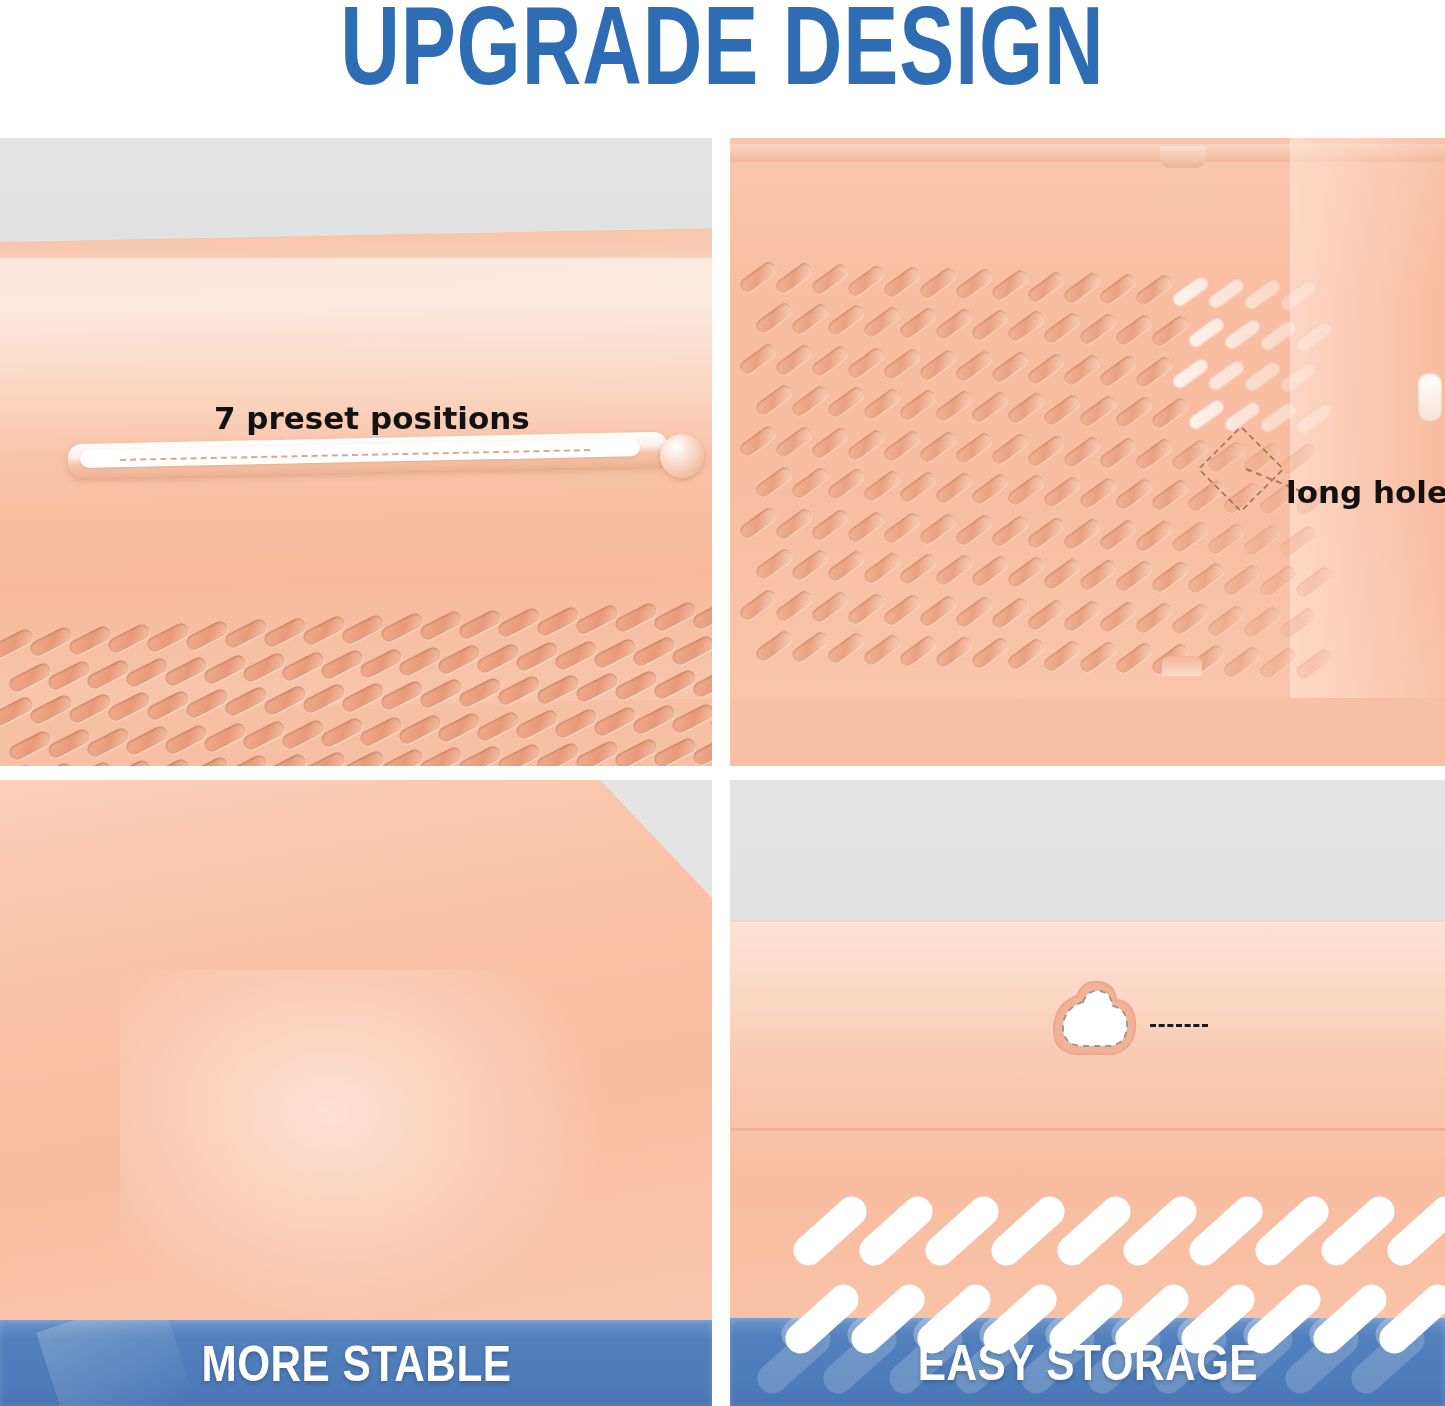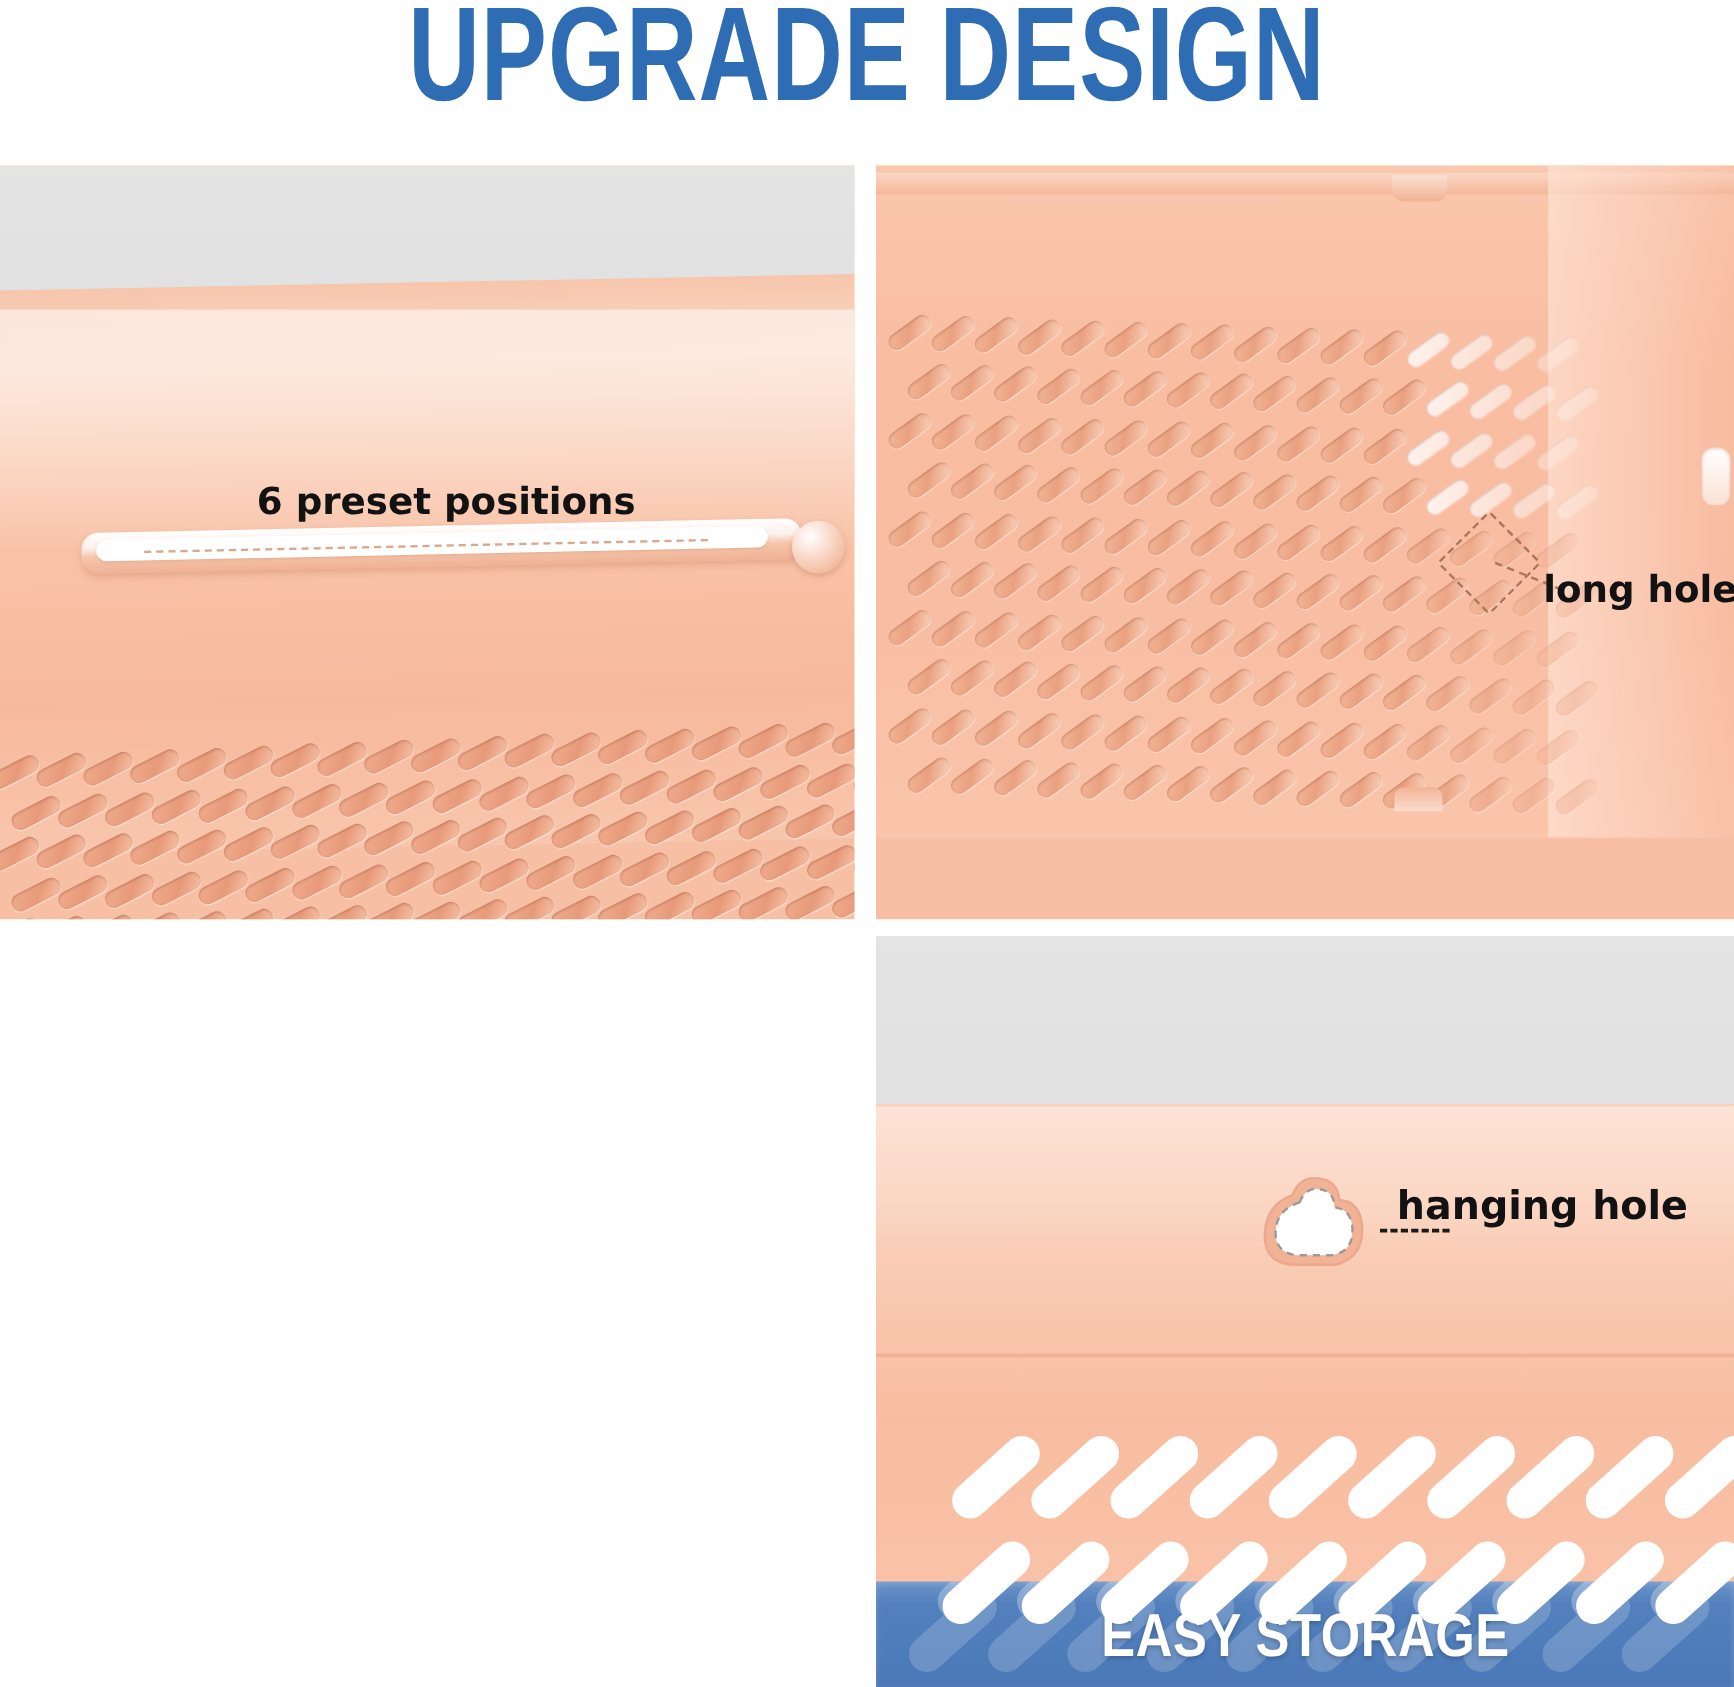--- a/index.html
+++ b/index.html
@@ -141,21 +141,21 @@
                   background:linear-gradient(180deg,#f6c6ac 0%,#fbd9c6 14%,#f9c3a8 46%,#f7b99c 74%,#f8c6ad 100%);
                   transform:skewY(-1.1deg);transform-origin:left top;"></div>
       <div class="sheen" style="left:0;top:120px;width:712px;height:200px;
                   background:linear-gradient(180deg,rgba(255,255,255,.55),rgba(255,255,255,0));"></div>
 
       <div class="tl-rail" style="left:68px;top:300px;width:600px;height:34px;transform:rotate(-1.2deg);"></div>
       <div class="tl-rail-inner" style="left:80px;top:306px;width:560px;height:18px;transform:rotate(-1.2deg);"></div>
       <div class="tl-rail-dash" style="left:120px;top:316px;width:470px;transform:rotate(-1.2deg);"></div>
       <div class="tl-knob" style="left:660px;top:296px;width:44px;height:44px;"></div>
 
-      <div class="anno" style="left:214px;top:262px;font-size:31px;">6 preset positions</div>
+      <div class="anno" style="left:214px;top:262px;font-size:31px;">7 preset positions</div>
 
       <div class="slotlayer" id="tl-slots">
           <div class="slot" style="left: -10px; top: 498px; width: 44px; height: 15px; transform: rotate(-27deg); background: linear-gradient(135deg, rgb(240, 174, 144), rgb(231, 154, 121) 55%, rgb(246, 194, 168)); box-shadow: rgba(150, 80, 55, 0.45) 0px 1px 2px inset, rgba(255, 255, 255, 0.55) 0px 1px 1px;"></div>
           <div class="slot" style="left: 29px; top: 496.4px; width: 44px; height: 15px; transform: rotate(-27deg); background: linear-gradient(135deg, rgb(240, 174, 144), rgb(231, 154, 121) 55%, rgb(246, 194, 168)); box-shadow: rgba(150, 80, 55, 0.45) 0px 1px 2px inset, rgba(255, 255, 255, 0.55) 0px 1px 1px;"></div>
           <div class="slot" style="left: 68px; top: 494.8px; width: 44px; height: 15px; transform: rotate(-27deg); background: linear-gradient(135deg, rgb(240, 174, 144), rgb(231, 154, 121) 55%, rgb(246, 194, 168)); box-shadow: rgba(150, 80, 55, 0.45) 0px 1px 2px inset, rgba(255, 255, 255, 0.55) 0px 1px 1px;"></div>
           <div class="slot" style="left: 107px; top: 493.2px; width: 44px; height: 15px; transform: rotate(-27deg); background: linear-gradient(135deg, rgb(240, 174, 144), rgb(231, 154, 121) 55%, rgb(246, 194, 168)); box-shadow: rgba(150, 80, 55, 0.45) 0px 1px 2px inset, rgba(255, 255, 255, 0.55) 0px 1px 1px;"></div>
           <div class="slot" style="left: 146px; top: 491.6px; width: 44px; height: 15px; transform: rotate(-27deg); background: linear-gradient(135deg, rgb(240, 174, 144), rgb(231, 154, 121) 55%, rgb(246, 194, 168)); box-shadow: rgba(150, 80, 55, 0.45) 0px 1px 2px inset, rgba(255, 255, 255, 0.55) 0px 1px 1px;"></div>
           <div class="slot" style="left: 185px; top: 490px; width: 44px; height: 15px; transform: rotate(-27deg); background: linear-gradient(135deg, rgb(240, 174, 144), rgb(231, 154, 121) 55%, rgb(246, 194, 168)); box-shadow: rgba(150, 80, 55, 0.45) 0px 1px 2px inset, rgba(255, 255, 255, 0.55) 0px 1px 1px;"></div>
           <div class="slot" style="left: 224px; top: 488.4px; width: 44px; height: 15px; transform: rotate(-27deg); background: linear-gradient(135deg, rgb(240, 174, 144), rgb(231, 154, 121) 55%, rgb(246, 194, 168)); box-shadow: rgba(150, 80, 55, 0.45) 0px 1px 2px inset, rgba(255, 255, 255, 0.55) 0px 1px 1px;"></div>
           <div class="slot" style="left: 263px; top: 486.8px; width: 44px; height: 15px; transform: rotate(-27deg); background: linear-gradient(135deg, rgb(240, 174, 144), rgb(231, 154, 121) 55%, rgb(246, 194, 168)); box-shadow: rgba(150, 80, 55, 0.45) 0px 1px 2px inset, rgba(255, 255, 255, 0.55) 0px 1px 1px;"></div>
@@ -435,40 +435,60 @@
                   background:linear-gradient(180deg,#f2b496,#fbddcd);z-index:22;"></div>
 
       <div class="dash-diamond" style="left:480px;top:300px;width:58px;height:58px;"></div>
       <div class="leader dash-h" style="left:516px;top:330px;width:60px;border-top:2px dashed #a8765c;
                   transform:rotate(22deg);transform-origin:left center;"></div>
       <div class="anno" style="left:556px;top:336px;font-size:31px;">long hole</div>
 
     </div>
   </div>
 
+  <div class="panel p-bl">
+    <div class="photo">
+      <div class="peach" style="top:0;height:560px;
+                  background:linear-gradient(170deg,#fbd0ba 0%,#f9c2a7 30%,#f9bda1 60%,#fac7ae 100%);"></div>
+
+      <div class="sheen" style="left:600px;top:0;width:112px;height:118px;background:#e4e4e4;
+                  clip-path:polygon(100% 0,100% 100%,0 0);"></div>
+
+      <div class="sheen" style="left:120px;top:190px;width:500px;height:360px;
+                  background:radial-gradient(ellipse at 42% 40%,rgba(255,255,255,.55),rgba(255,255,255,0) 68%);"></div>
+
+      <div class="slotlayer" id="bl-slots"></div>
+
+      <div class="caption" style="height:86px;">
+        <div class="sheen" style="left:50px;top:-10px;width:130px;height:110px;
+                    background:linear-gradient(160deg,rgba(255,255,255,.20),rgba(255,255,255,0));
+                    transform:rotate(-18deg);"></div>
+        <span class="cap-text">MORE STABLE</span>
+      </div>
+    </div>
+  </div>
 
   <div class="panel p-br">
     <div class="photo">
       <div class="grey-strip" style="height:142px;"></div>
       <div class="peach" style="top:140px;height:420px;
                   background:linear-gradient(180deg,#fbcfb9 0%,#fad0ba 22%,#f8bda1 62%,#f9c2a7 100%);"></div>
       <div class="sheen" style="left:0;top:348px;width:715px;height:3px;background:rgba(226,160,130,.45);"></div>
       <div class="sheen" style="left:0;top:142px;width:715px;height:120px;
                   background:linear-gradient(180deg,rgba(255,255,255,.42),rgba(255,255,255,0));"></div>
 
       <div class="cloud-hole" style="left:313px;top:196px;width:105px;height:98px;">
         <svg viewBox="0 0 105 98" width="105" height="98">
           <path d="M34 20 Q40 4 56 6 Q72 8 73 24 Q90 25 92 45 Q94 72 70 78 L34 78 Q10 76 11 52 Q12 28 34 20 Z" fill="#f2b296" stroke="#eaa98c" stroke-width="2"></path>
           <path d="M40 26 Q45 13 57 15 Q69 17 69 30 Q83 32 84 47 Q85 68 66 70 L38 70 Q19 68 20 50 Q21 32 40 26 Z" fill="#ffffff"></path>
           <path d="M40 26 Q45 13 57 15 Q69 17 69 30 Q83 32 84 47 Q85 68 66 70 L38 70 Q19 68 20 50 Q21 32 40 26 Z" fill="none" stroke="#9a9a9a" stroke-width="2" stroke-dasharray="6 5"></path>
         </svg>
       </div>
 
       <div class="leader dash-h" style="left:420px;top:244px;width:58px;"></div>
-      <div class="anno" style="left:434px;top:205px;font-size:33px;">hanging hole</div>
 
       <div class="slotlayer" id="br-slots">
           <div class="slot" style="left: 56px; top: 436px; width: 88px; height: 30px; transform: rotate(-42deg); background: rgb(255, 255, 255); z-index: 18;"></div>
           <div class="slot" style="left: 122px; top: 436px; width: 88px; height: 30px; transform: rotate(-42deg); background: rgb(255, 255, 255); z-index: 18;"></div>
           <div class="slot" style="left: 188px; top: 436px; width: 88px; height: 30px; transform: rotate(-42deg); background: rgb(255, 255, 255); z-index: 18;"></div>
           <div class="slot" style="left: 254px; top: 436px; width: 88px; height: 30px; transform: rotate(-42deg); background: rgb(255, 255, 255); z-index: 18;"></div>
           <div class="slot" style="left: 320px; top: 436px; width: 88px; height: 30px; transform: rotate(-42deg); background: rgb(255, 255, 255); z-index: 18;"></div>
           <div class="slot" style="left: 386px; top: 436px; width: 88px; height: 30px; transform: rotate(-42deg); background: rgb(255, 255, 255); z-index: 18;"></div>
           <div class="slot" style="left: 452px; top: 436px; width: 88px; height: 30px; transform: rotate(-42deg); background: rgb(255, 255, 255); z-index: 18;"></div>
           <div class="slot" style="left: 518px; top: 436px; width: 88px; height: 30px; transform: rotate(-42deg); background: rgb(255, 255, 255); z-index: 18;"></div>

